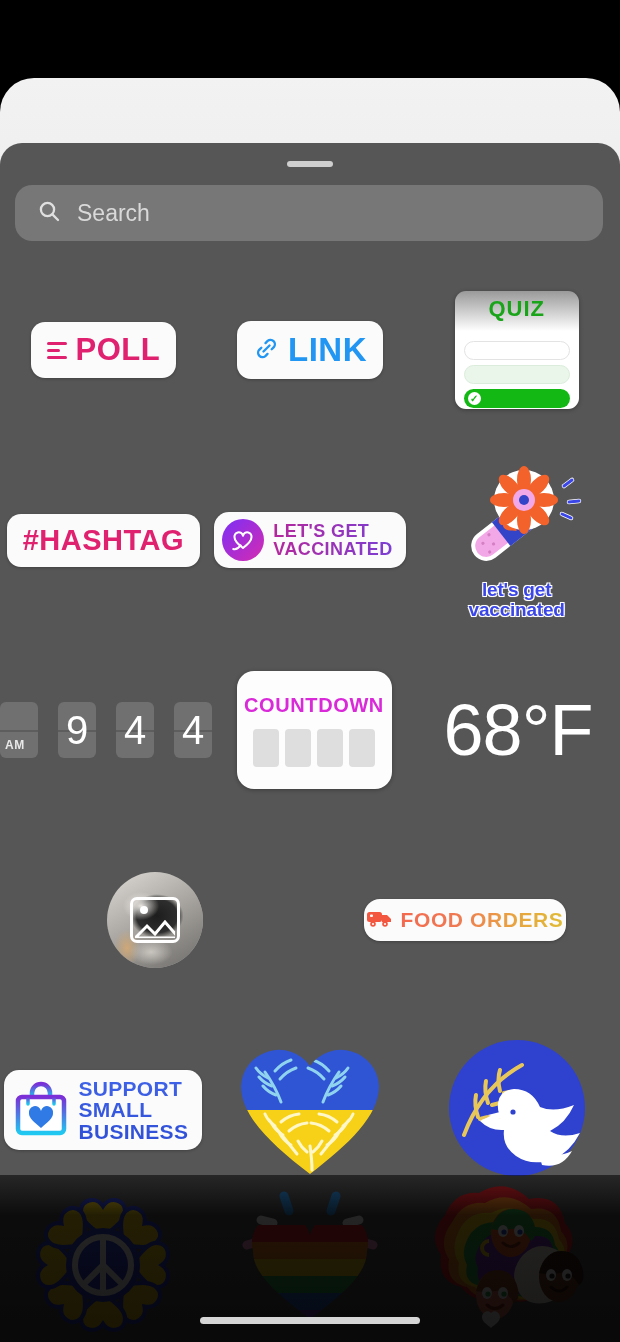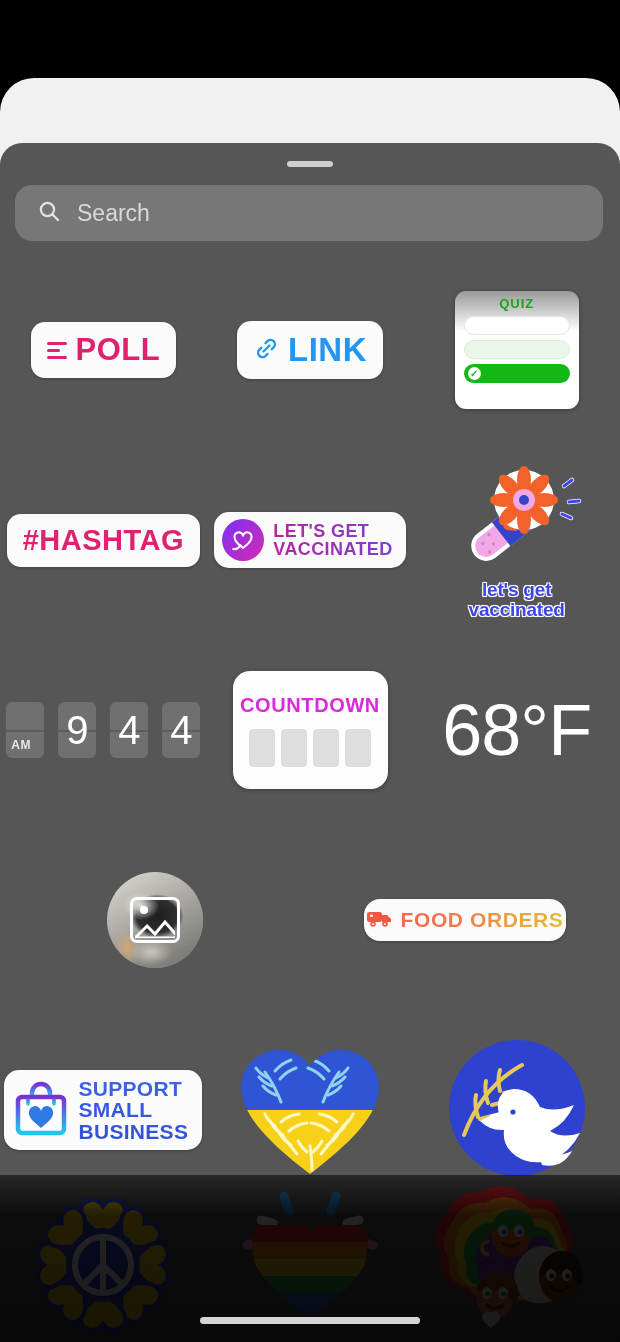--- a/index.html
+++ b/index.html
@@ -67,22 +67,22 @@
   #link-sticker .pill-txt { color:#2196f3; font-size:33px; }
   #link-sticker svg { margin-right:8px; }
 
   
   #quiz-sticker {
     width:124px; height:118px; border-radius:11px;
     background:linear-gradient(#9a9a9a 0%, #ffffff 34%, #ffffff 100%);
     padding:6px 9px 9px; box-shadow:0 1px 4px rgba(0,0,0,.3);
   }
   #quiz-sticker .q-title {
-    text-align:center; color:#19a419; font-weight:bold; font-size:13px;
-    letter-spacing:1px; line-height:1.1; margin-bottom:5px;
+    text-align:center; color:#19a419; font-weight:bold; font-size:22px;
+    letter-spacing:1px; line-height:1.1; margin-bottom:20px;
   }
   .q-row { height:19px; border-radius:10px; margin-bottom:5px; }
   .q-row.empty { background:#fff; border:1.5px solid #e3e3e3; }
   .q-row.tint  { background:#eaf6ea; border:1.5px solid #dcecdc; }
   .q-row.right { background:#14b814; display:flex; align-items:center; padding-left:4px; }
   .q-check { width:13px; height:13px; border-radius:50%; background:#fff;
              display:flex; align-items:center; justify-content:center; }
   .q-check span { color:#14b814; font-size:10px; font-weight:bold; line-height:1; }
 
   
@@ -104,21 +104,21 @@
 
   
   #vax-illus { display:flex; flex-direction:column; align-items:center; }
   #vax-illus .cap {
     margin-top:-2px; text-align:center; color:#3b46e8; font-weight:bold;
     font-size:19px; line-height:1.05; letter-spacing:-.2px;
     text-shadow:0 0 2px #fff, 1px 1px 0 #fff, -1px 1px 0 #fff, 1px -1px 0 #fff, -1px -1px 0 #fff;
   }
 
   
-  #clock-sticker { display:flex; align-items:flex-end; gap:14px; }
+  #clock-sticker { display:flex; align-items:flex-end; gap:20px; }
   .flip {
     width:38px; height:56px; background:#707070; border-radius:6px;
     position:relative; overflow:hidden;
     display:flex; align-items:center; justify-content:center;
   }
   .flip::after { content:""; position:absolute; left:0; right:0; top:50%;
                  height:1.5px; background:#5d5d5d; }
   .flip .d { color:#fff; font-size:40px; font-weight:normal; line-height:1;
              font-family:"Liberation Sans", sans-serif; position:relative; z-index:2; }
   .flip.ampm { align-items:flex-end; justify-content:flex-start; padding:0 0 6px 5px; }

